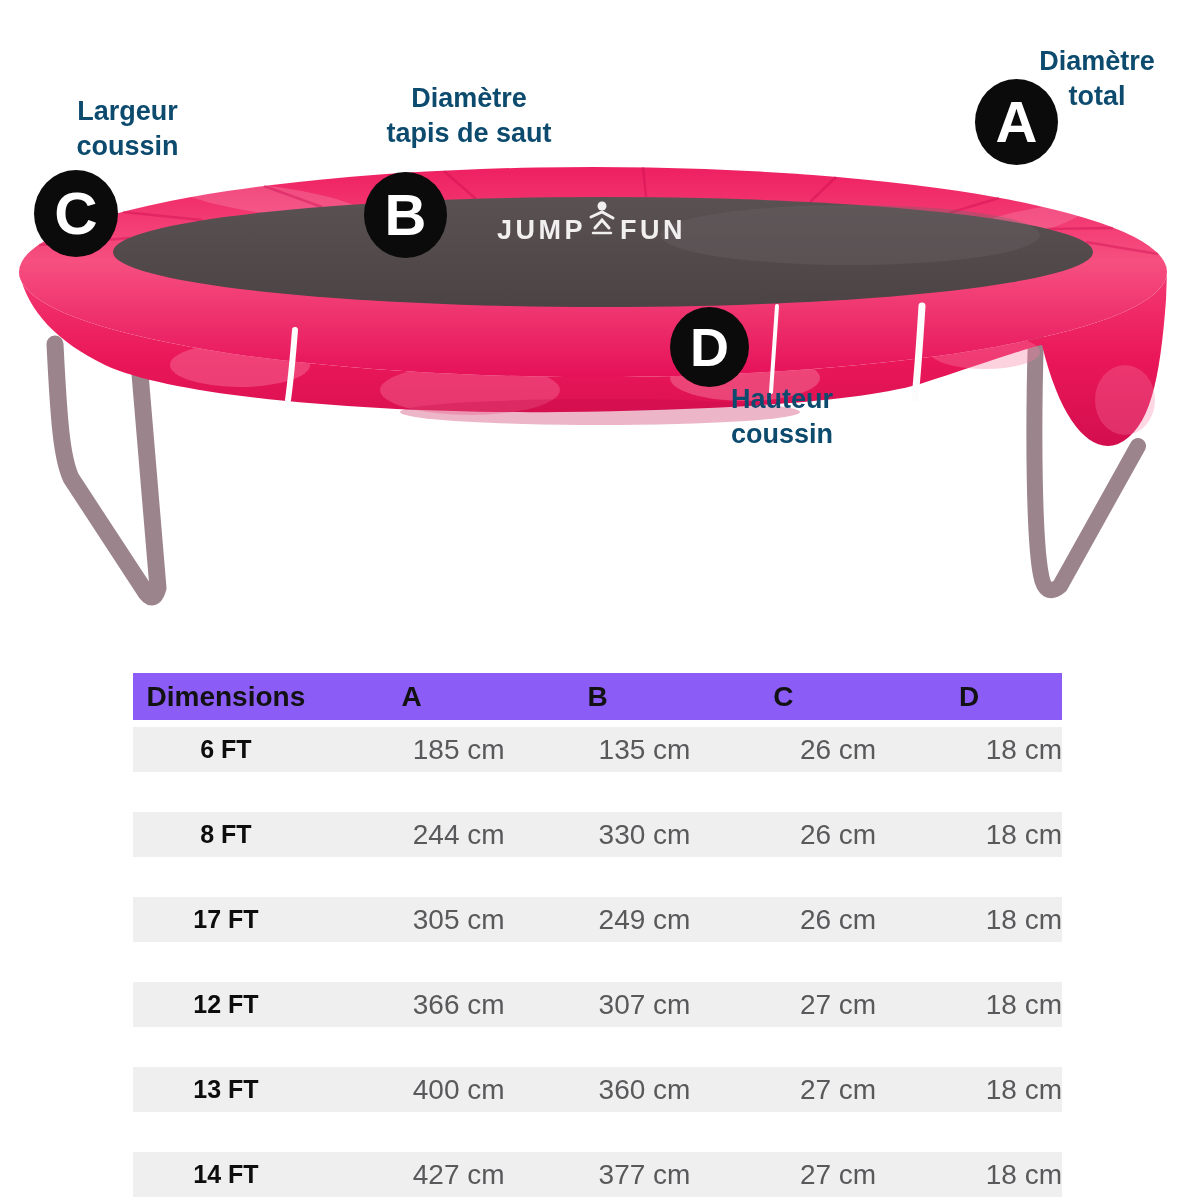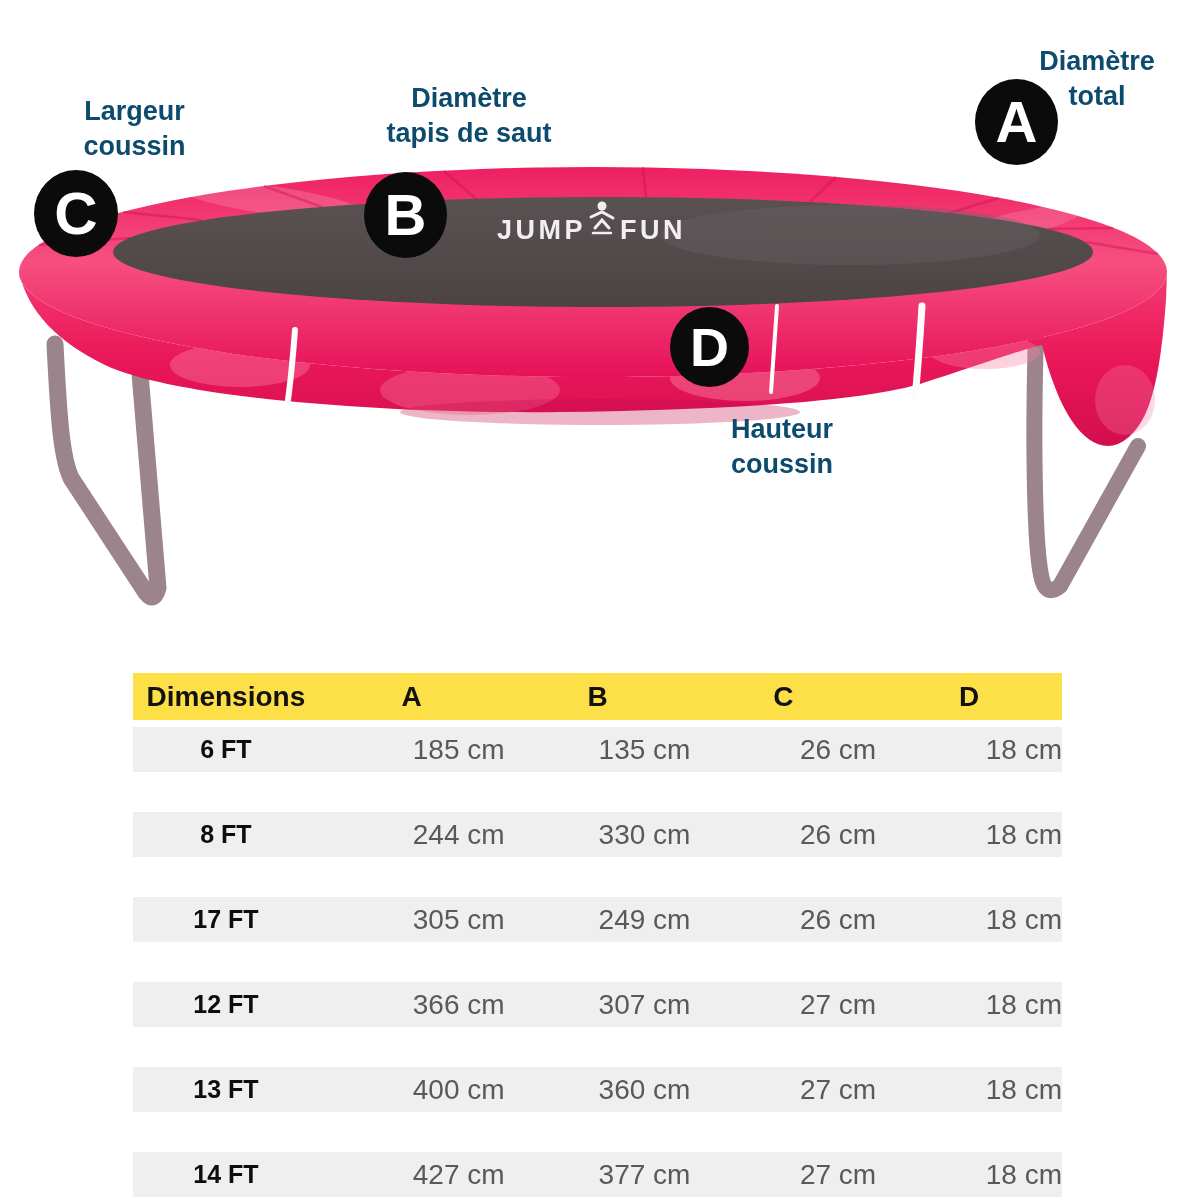--- a/index.html
+++ b/index.html
@@ -13,28 +13,28 @@
          font-weight:bold;display:flex;align-items:center;justify-content:center;
          line-height:1;}
   .badge-a{left:975px;top:79px;width:83px;height:86px;font-size:58px;}
   .badge-b{left:364px;top:172px;width:83px;height:86px;font-size:58px;}
   .badge-c{left:34px;top:170px;width:84px;height:87px;font-size:60px;}
   .badge-d{left:670px;top:307px;width:79px;height:80px;font-size:54px;}
 
   .lbl{position:absolute;color:#0c4a6e;font-weight:bold;font-size:27px;
        line-height:35px;text-align:center;}
   .lbl span{display:block;}
-  .lbl-largeur{left:52px;top:94px;width:165px;}
+  .lbl-largeur{left:45px;top:94px;width:165px;}
   .lbl-tapis{left:378px;top:81px;width:182px;}
   .lbl-total{left:1008px;top:44px;width:178px;}
-  .lbl-hauteur{left:696px;top:412px;width:172px;}
+  .lbl-hauteur{left:696px;top:382px;width:172px;}
 
   
   .dims{position:absolute;left:133px;top:673px;width:929px;}
-  .thead{display:flex;height:47px;background:#fde047;align-items:center;}
+  .thead{display:flex;height:47px;background:#8b5cf6;align-items:center;}
   .thead .cell{flex:1;text-align:center;font-weight:bold;color:#121212;font-size:28px;}
   .trow{display:flex;height:45px;background:#f0efef;align-items:center;margin-top:40px;}
   .trow.first{margin-top:7px;}
   .trow .size{flex:1;text-align:center;font-weight:bold;color:#0d0d0d;font-size:25px;}
   .trow .val{flex:1;text-align:right;color:#59595c;font-size:28px;font-weight:normal;}
 </style>
 </head>
 <body>
 
 <div class="stage">

